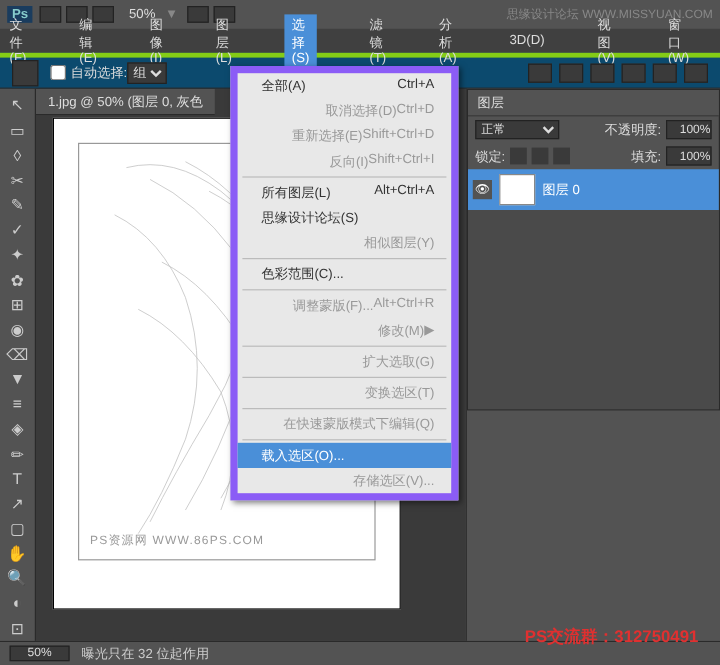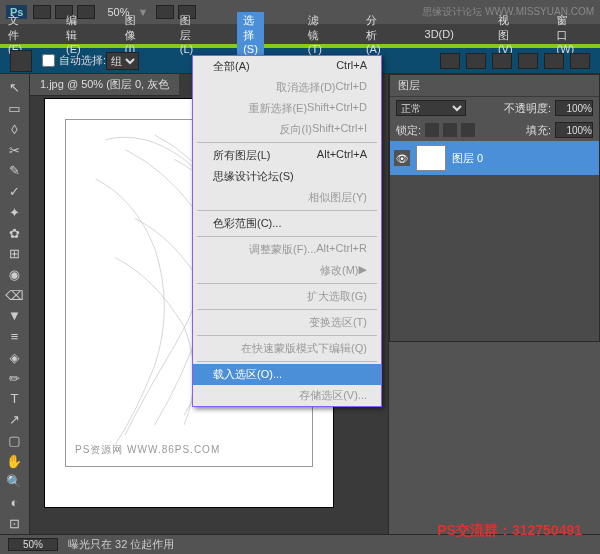--- a/index.html
+++ b/index.html
@@ -29,21 +29,21 @@
 .right-panels{width:212px;background:#535353;border-left:1px solid #2a2a2a;display:flex;flex-direction:column;}
 .panel{border:1px solid #2a2a2a;background:#535353;}
 .panel .phead{background:#535353;padding:3px 8px;color:#ddd;border-bottom:1px solid #3a3a3a;}
 .panel .prow{display:flex;align-items:center;padding:3px 6px;color:#ddd;gap:4px;}
 .panel select,.panel input{background:#3a3a3a;color:#ddd;border:1px solid #222;font-size:10px;height:16px;}
 .panel input{width:38px;text-align:right;}
 .layer-list{background:#4a4a4a;height:200px;}
 .layer{display:flex;align-items:center;background:#4a8fd8;padding:4px;color:#fff;}
 .layer .eye{width:16px;height:16px;background:#535353;margin-right:6px;display:flex;align-items:center;justify-content:center;font-size:10px;}
 .layer .thumb{width:30px;height:26px;background:#fff;border:1px solid #888;margin-right:6px;}
-.dropdown{position:absolute;top:55px;left:192px;width:190px;background:#e8e8e8;border:1px solid #8b5cf6;box-shadow:2px 2px 5px rgba(0,0,0,0.5);z-index:100;}
+.dropdown{position:absolute;top:55px;left:192px;width:190px;background:#e8e8e8;border:6px solid #8b5cf6;box-shadow:2px 2px 5px rgba(0,0,0,0.5);z-index:100;}
 .dropdown .mi{display:flex;justify-content:space-between;padding:3px 14px 3px 20px;color:#333;}
 .dropdown .mi.disabled{color:#999;justify-content:flex-end;}
 .dropdown .mi.hl{background:#4a8fd8;color:#fff;}
 .dropdown hr{border:none;border-top:1px solid #bbb;margin:2px 4px;}
 .statusbar{height:20px;background:#535353;border-top:1px solid #2a2a2a;display:flex;align-items:center;padding:0 8px;color:#ccc;}
 .statusbar input{width:50px;background:#3a3a3a;color:#ddd;border:1px solid #222;font-size:10px;text-align:center;}
 .watermark{position:absolute;bottom:14px;right:18px;color:#e03030;font-size:14px;font-weight:bold;}
 .sketch-lines{position:absolute;inset:0;opacity:0.35;}
 .sketch-lines path{stroke:#555;stroke-width:0.7;fill:none;}
 </style>

